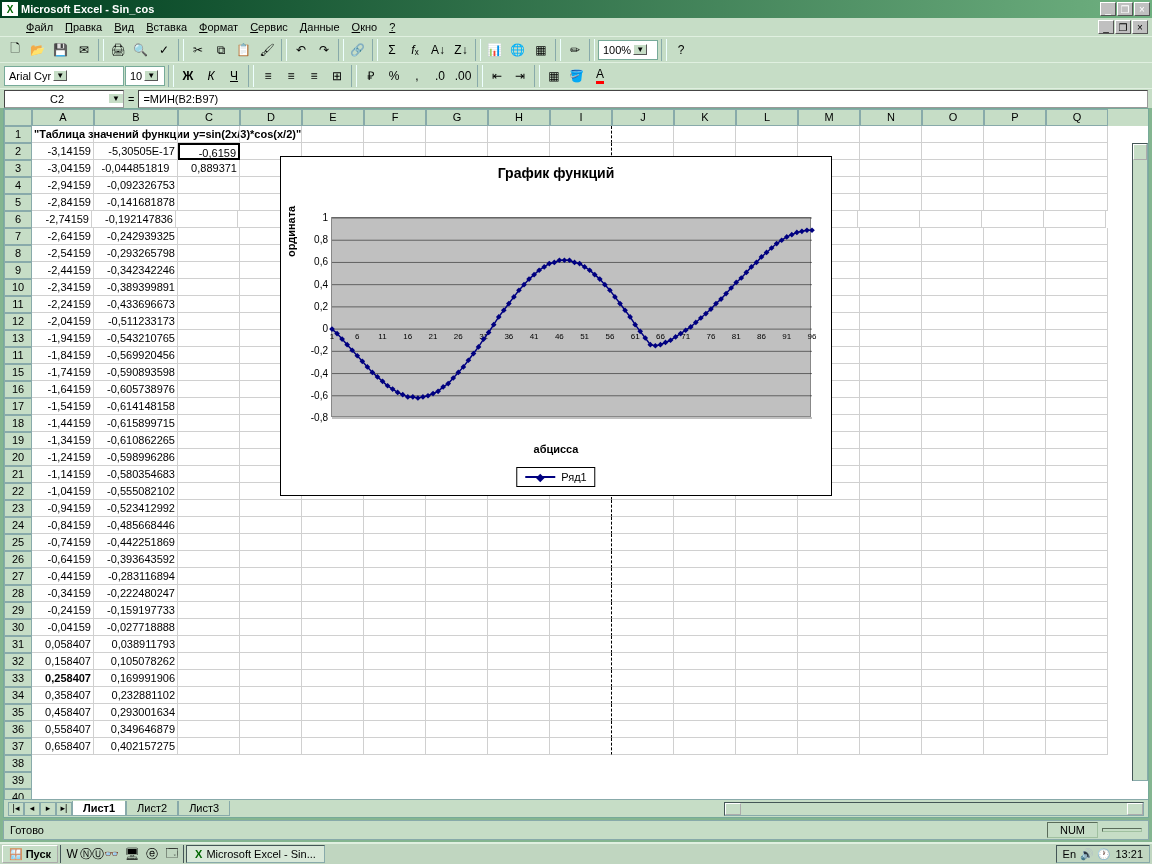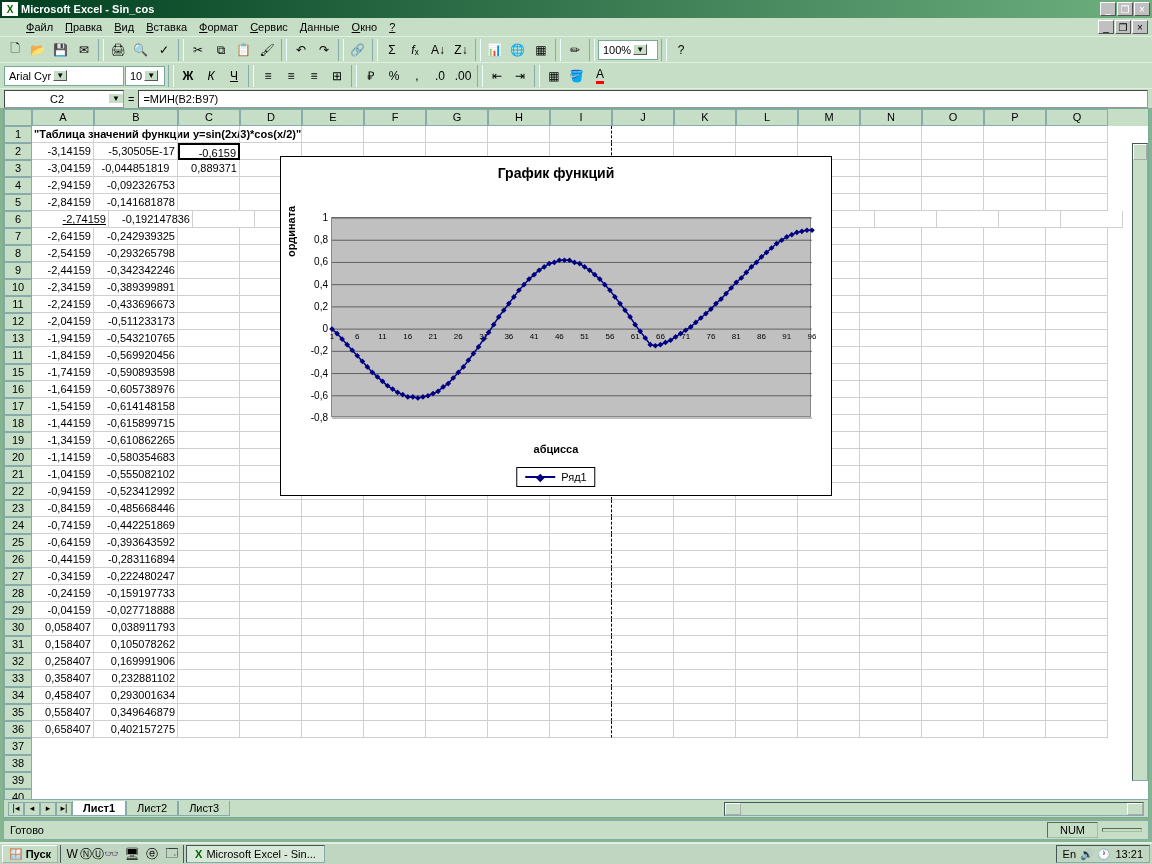--- a/index.html
+++ b/index.html
@@ -361,21 +361,21 @@
             <div class="cell" style="width: 62px;"></div>
             <div class="cell" style="width: 62px;"></div>
             <div class="cell" style="width: 62px;"></div>
             <div class="cell" style="width: 62px;"></div>
             <div class="cell" style="width: 62px;"></div>
             <div class="cell" style="width: 62px;"></div>
             <div class="cell" style="width: 62px;"></div>
             <div class="cell" style="width: 62px;"></div>
           </div>
           <div class="cell-row">
-            <div class="cell" style="width: 77px; text-decoration: underline;">-2,74159</div>
+            <div class="cell" style="width: 60px;">-2,74159</div>
             <div class="cell" style="width: 84px;">-0,192147836</div>
             <div class="cell" style="width: 62px;"></div>
             <div class="cell" style="width: 62px;"></div>
             <div class="cell" style="width: 62px;"></div>
             <div class="cell" style="width: 62px;"></div>
             <div class="cell" style="width: 62px;"></div>
             <div class="cell" style="width: 62px;"></div>
             <div class="cell print-dash" style="width: 62px;"></div>
             <div class="cell" style="width: 62px;"></div>
             <div class="cell" style="width: 62px;"></div>
@@ -627,20 +627,39 @@
             <div class="cell" style="width: 62px;"></div>
             <div class="cell" style="width: 62px;"></div>
             <div class="cell" style="width: 62px;"></div>
             <div class="cell" style="width: 62px;"></div>
             <div class="cell" style="width: 62px;"></div>
             <div class="cell" style="width: 62px;"></div>
             <div class="cell" style="width: 62px;"></div>
             <div class="cell" style="width: 62px;"></div>
           </div>
           <div class="cell-row">
+            <div class="cell" style="width: 62px;">-1,24159</div>
+            <div class="cell" style="width: 84px;">-0,598996286</div>
+            <div class="cell" style="width: 62px;"></div>
+            <div class="cell" style="width: 62px;"></div>
+            <div class="cell" style="width: 62px;"></div>
+            <div class="cell" style="width: 62px;"></div>
+            <div class="cell" style="width: 62px;"></div>
+            <div class="cell" style="width: 62px;"></div>
+            <div class="cell print-dash" style="width: 62px;"></div>
+            <div class="cell" style="width: 62px;"></div>
+            <div class="cell" style="width: 62px;"></div>
+            <div class="cell" style="width: 62px;"></div>
+            <div class="cell" style="width: 62px;"></div>
+            <div class="cell" style="width: 62px;"></div>
+            <div class="cell" style="width: 62px;"></div>
+            <div class="cell" style="width: 62px;"></div>
+            <div class="cell" style="width: 62px;"></div>
+          </div>
+          <div class="cell-row">
             <div class="cell" style="width: 62px;">-1,14159</div>
             <div class="cell" style="width: 84px;">-0,580354683</div>
             <div class="cell" style="width: 62px;"></div>
             <div class="cell" style="width: 62px;"></div>
             <div class="cell" style="width: 62px;"></div>
             <div class="cell" style="width: 62px;"></div>
             <div class="cell" style="width: 62px;"></div>
             <div class="cell" style="width: 62px;"></div>
             <div class="cell print-dash" style="width: 62px;"></div>
             <div class="cell" style="width: 62px;"></div>
@@ -855,21 +874,21 @@
             <div class="cell" style="width: 62px;"></div>
             <div class="cell" style="width: 62px;"></div>
             <div class="cell" style="width: 62px;"></div>
             <div class="cell" style="width: 62px;"></div>
             <div class="cell" style="width: 62px;"></div>
             <div class="cell" style="width: 62px;"></div>
             <div class="cell" style="width: 62px;"></div>
             <div class="cell" style="width: 62px;"></div>
           </div>
           <div class="cell-row">
-            <div class="cell" style="width: 62px;">0,258407</div>
+            <div class="cell" style="width: 62px; font-weight: bold;">0,258407</div>
             <div class="cell" style="width: 84px;">0,169991906</div>
             <div class="cell" style="width: 62px;"></div>
             <div class="cell" style="width: 62px;"></div>
             <div class="cell" style="width: 62px;"></div>
             <div class="cell" style="width: 62px;"></div>
             <div class="cell" style="width: 62px;"></div>
             <div class="cell" style="width: 62px;"></div>
             <div class="cell print-dash" style="width: 62px;"></div>
             <div class="cell" style="width: 62px;"></div>
             <div class="cell" style="width: 62px;"></div>

